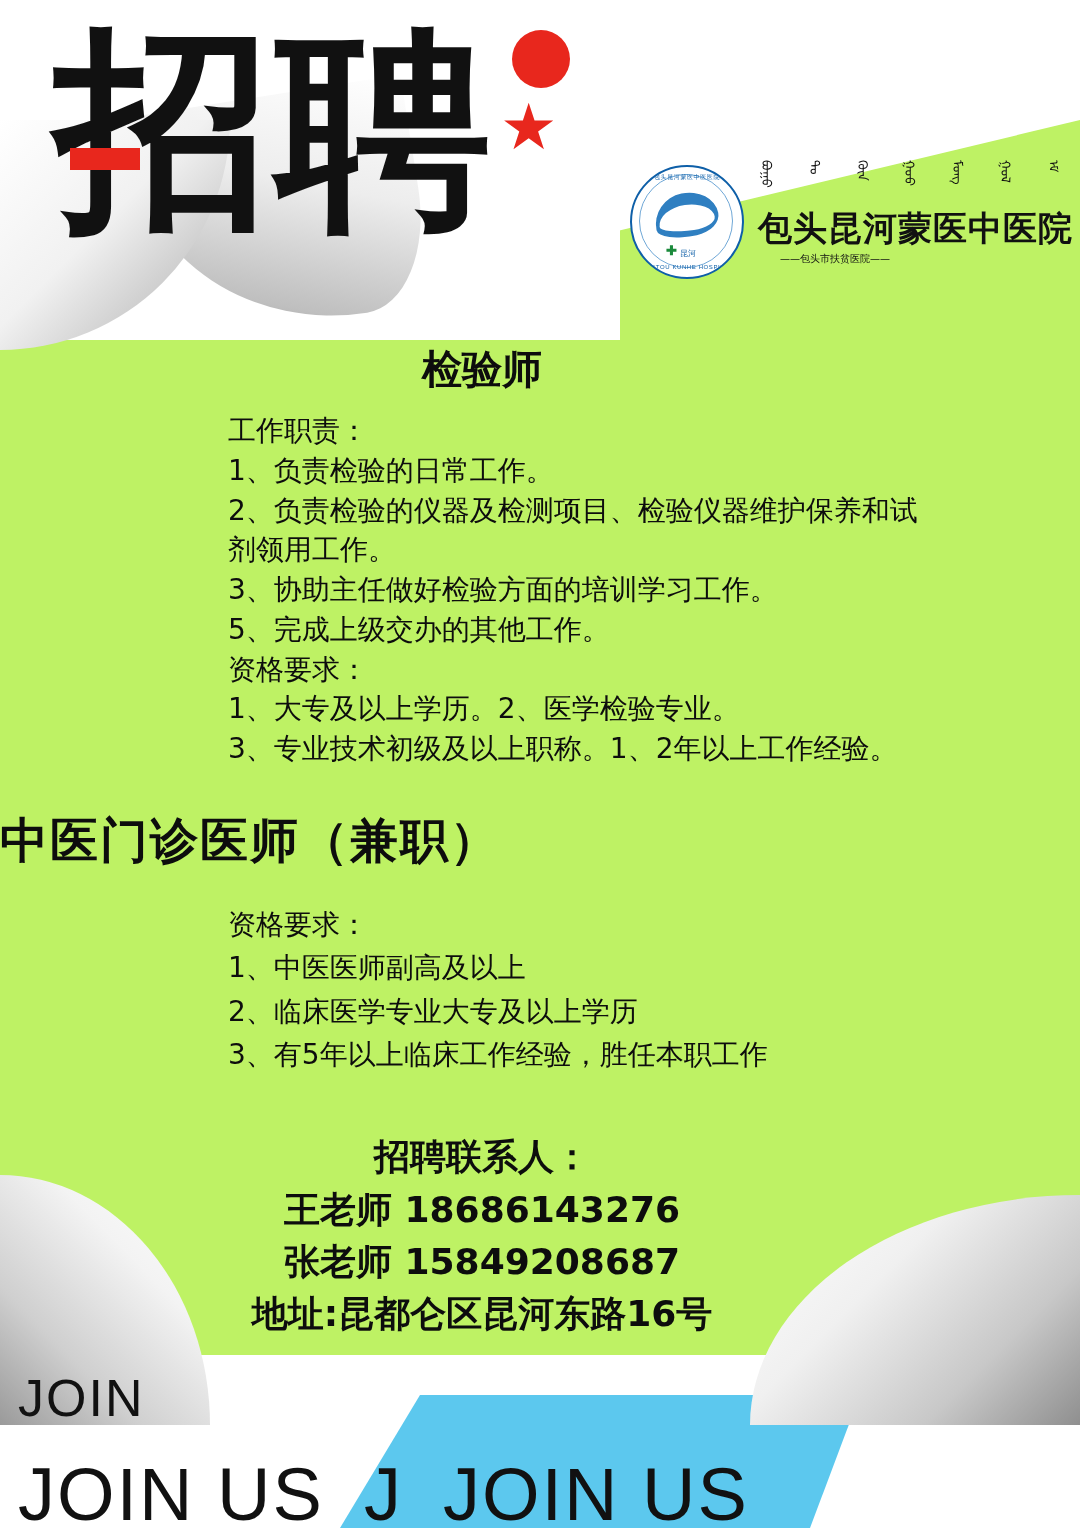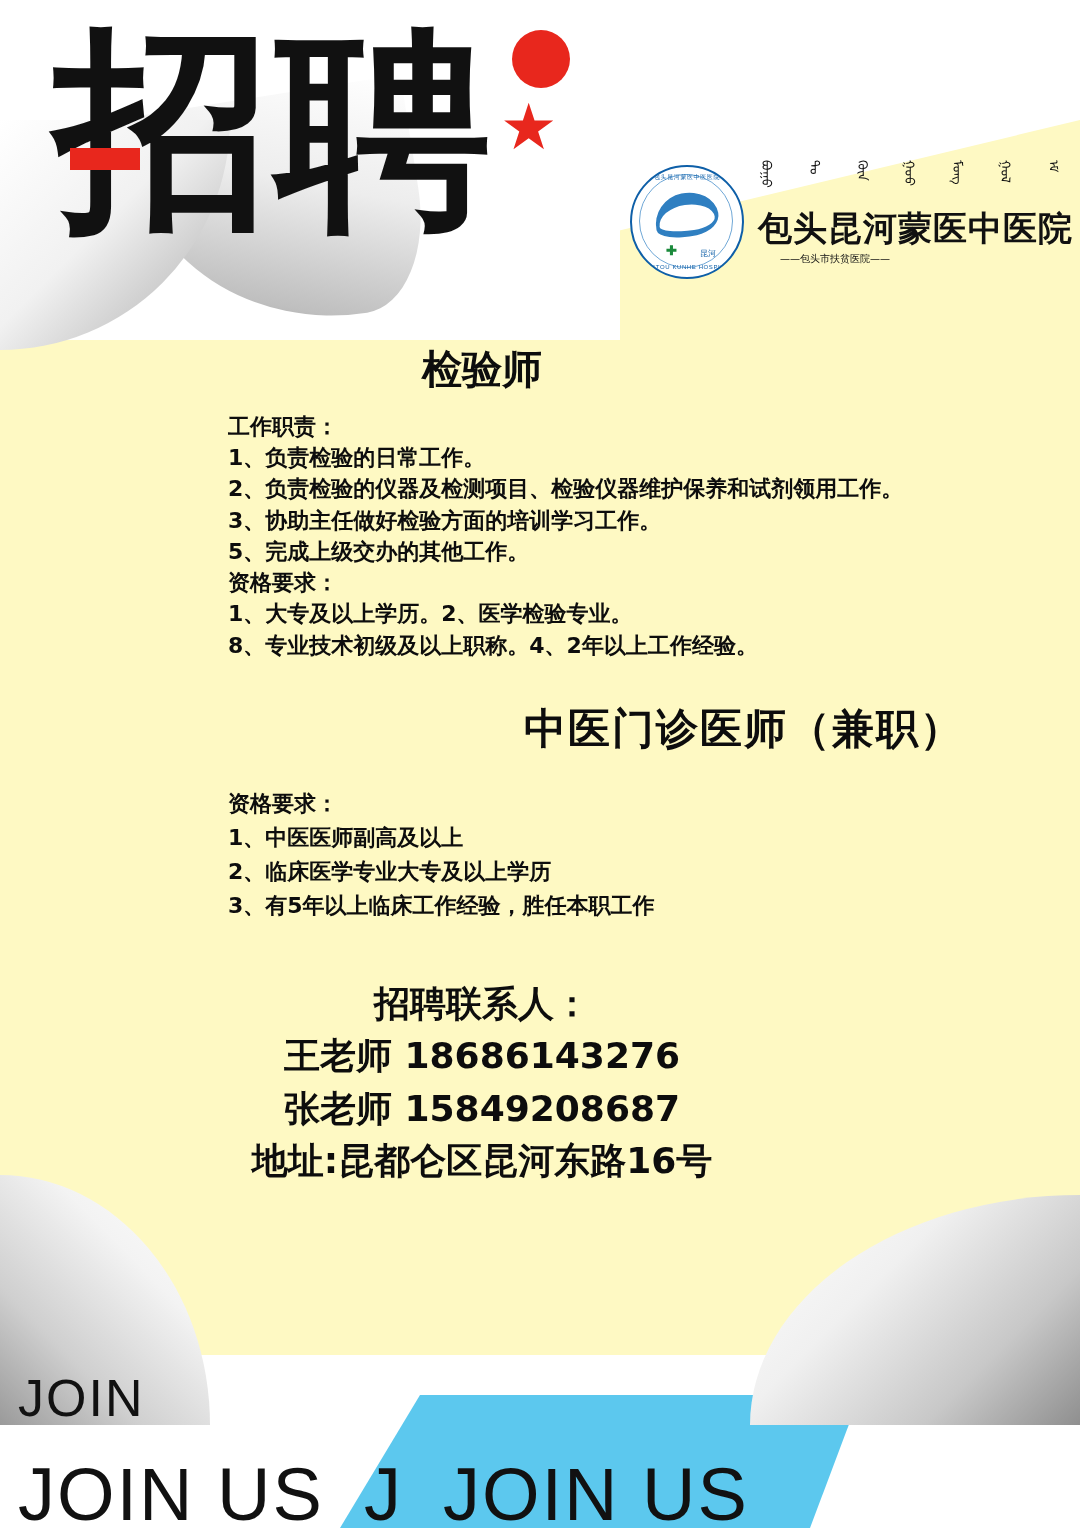--- a/index.html
+++ b/index.html
@@ -10,21 +10,21 @@
     width: 1080px;
     height: 1528px;
     background: #ffffff;
     font-family: "Liberation Sans", sans-serif;
     overflow: hidden;
   }
   .poster {
     position: relative;
     width: 1080px;
     height: 1528px;
-    background: #fef9c3;
+    background: #bef264;
     overflow: hidden;
   }
   
   .top-white {
     position: absolute;
     left: 0;
     top: 0;
     width: 1080px;
     height: 330px;
     background: #ffffff;
@@ -182,21 +182,21 @@
     bottom: 19px;
     width: 14px;
     height: 14px;
     color: #1b8a3c;
     font-size: 13px;
     line-height: 13px;
     font-weight: bold;
   }
   .logo-badge .badge-name {
     position: absolute;
-    left: 68px;
+    left: 48px;
     bottom: 18px;
     font-size: 8px;
     color: #0e5fa8;
   }
   .mongol-row {
     position: absolute;
     left: 130px;
     top: 0;
     width: 300px;
     height: 44px;
@@ -243,36 +243,35 @@
   }
   .job-title {
     text-align: center;
     font-family: "DejaVu Sans", "Liberation Sans", sans-serif;
     font-size: 40px;
     font-weight: bold;
     color: #0d0d0d;
     margin: 12px 0 14px 0;
   }
   .job-title-2 {
-    text-align: right;
-    font-family: "DejaVu Sans", "Liberation Sans", sans-serif;
-    font-size: 42px;
+    text-align: left;
+    font-family: "DejaVu Sans", "Liberation Sans", sans-serif;
+    font-size: 48px;
     font-weight: bold;
     color: #0d0d0d;
     margin: 40px 0 30px 0;
     letter-spacing: 2px;
   }
   .para {
     font-family: "DejaVu Sans", "Liberation Sans", sans-serif;
-    font-size: 22px;
+    font-size: 28px;
     color: #0d0d0d;
     line-height: 1.42;
     padding: 0 38px 0 228px;
     text-indent: 0;
-    font-weight: bold;
   }
   .para.sec2 {
     padding: 0 38px 0 228px;
     line-height: 1.55;
   }
   .contact {
     margin-top: 55px;
     text-align: center;
     font-family: "DejaVu Sans", "Liberation Sans", sans-serif;
     font-size: 36px;
@@ -387,21 +386,21 @@
 
     <div class="job-title">检验师</div>
     <div class="para">
       <div>工作职责：</div>
       <div>1、负责检验的日常工作。</div>
       <div>2、负责检验的仪器及检测项目、检验仪器维护保养和试剂领用工作。</div>
       <div>3、协助主任做好检验方面的培训学习工作。</div>
       <div>5、完成上级交办的其他工作。</div>
       <div>资格要求：</div>
       <div>1、大专及以上学历。2、医学检验专业。</div>
-      <div>8、专业技术初级及以上职称。4、2年以上工作经验。</div>
+      <div>3、专业技术初级及以上职称。1、2年以上工作经验。</div>
     </div>
 
     <div class="job-title-2">中医门诊医师（兼职）</div>
     <div class="para sec2">
       <div>资格要求：</div>
       <div>1、中医医师副高及以上</div>
       <div>2、临床医学专业大专及以上学历</div>
       <div>3、有5年以上临床工作经验，胜任本职工作</div>
     </div>
 

